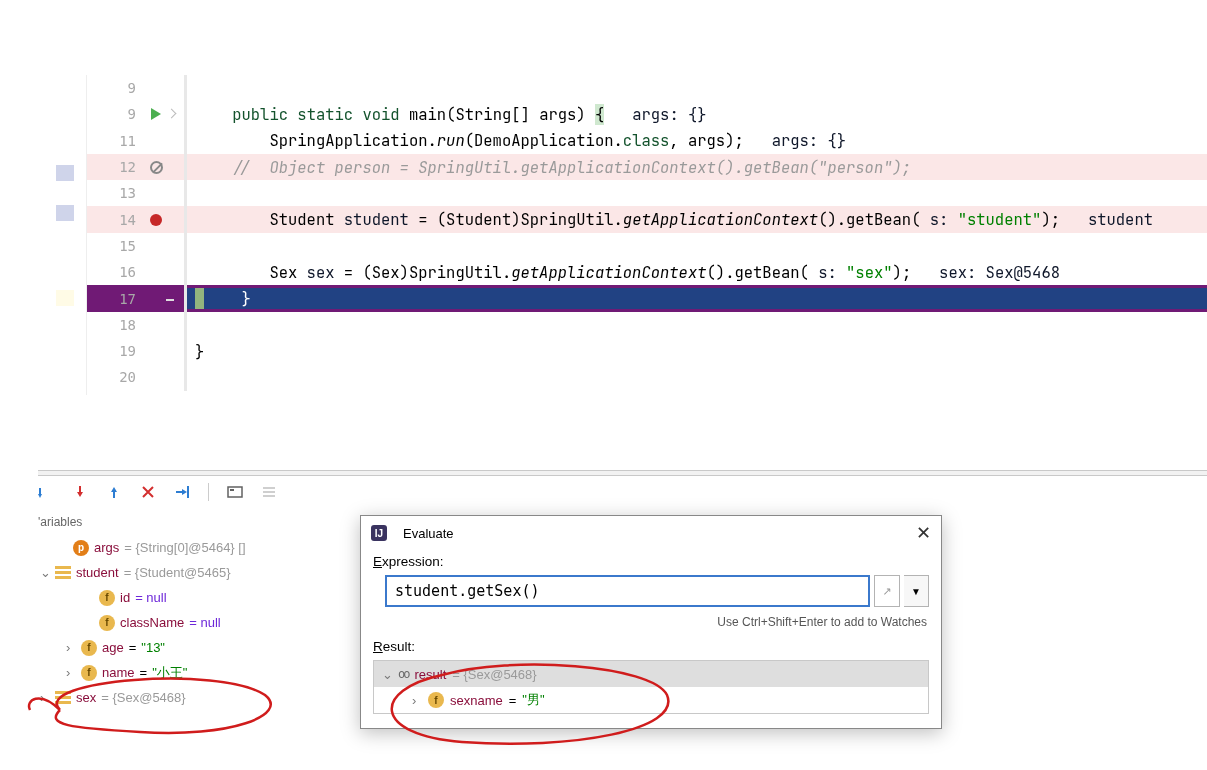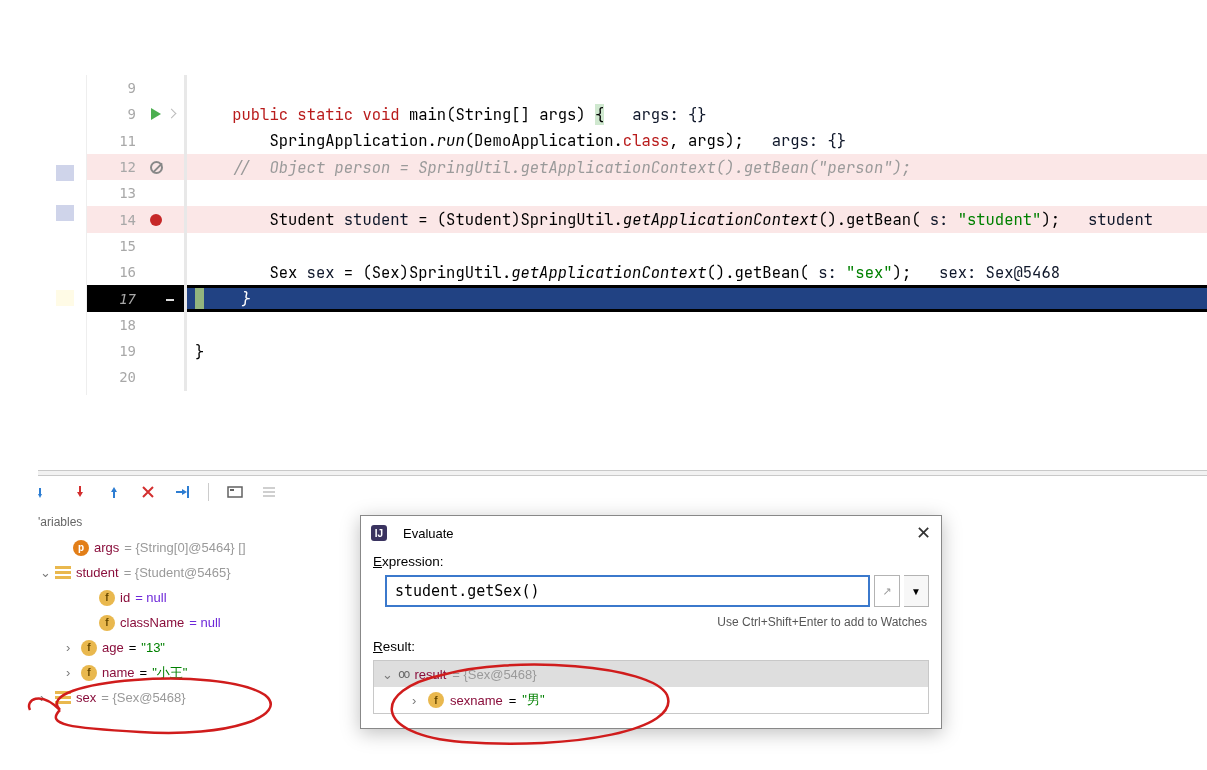--- a/index.html
+++ b/index.html
@@ -60,24 +60,24 @@
     display: flex; justify-content: center; align-items: center;
   }
   .fold-gutter {
     width: 18px;
     border-right: 3px solid #e8e8e8;
     height: 26.3px;
   }
   .code-cell { flex: 1; padding-left: 8px; }
   .bg-pink { background: #fbe7e7; }
   .bg-sel  { background: #214283; color: #fff !important; }
-  .bg-cur  { background: #000000; font-style: italic; }
-
-  
-  .kw   { color: #b91c1c; }
+  .bg-cur  { background: #701a75; }
+
+  
+  .kw   { color: #14532d; }
   .meth { color: #000; font-style: italic; }
   .hint { color: #0f172a; }
   .cmnt { color: #9a9a9a; font-style: italic; }
   .str  { color: #008000; }
   .caret-hi { background: #cfe8cf; }
 
   
   .run-tri {
     width: 0; height: 0;
     border-top: 6px solid transparent; border-bottom: 6px solid transparent;

